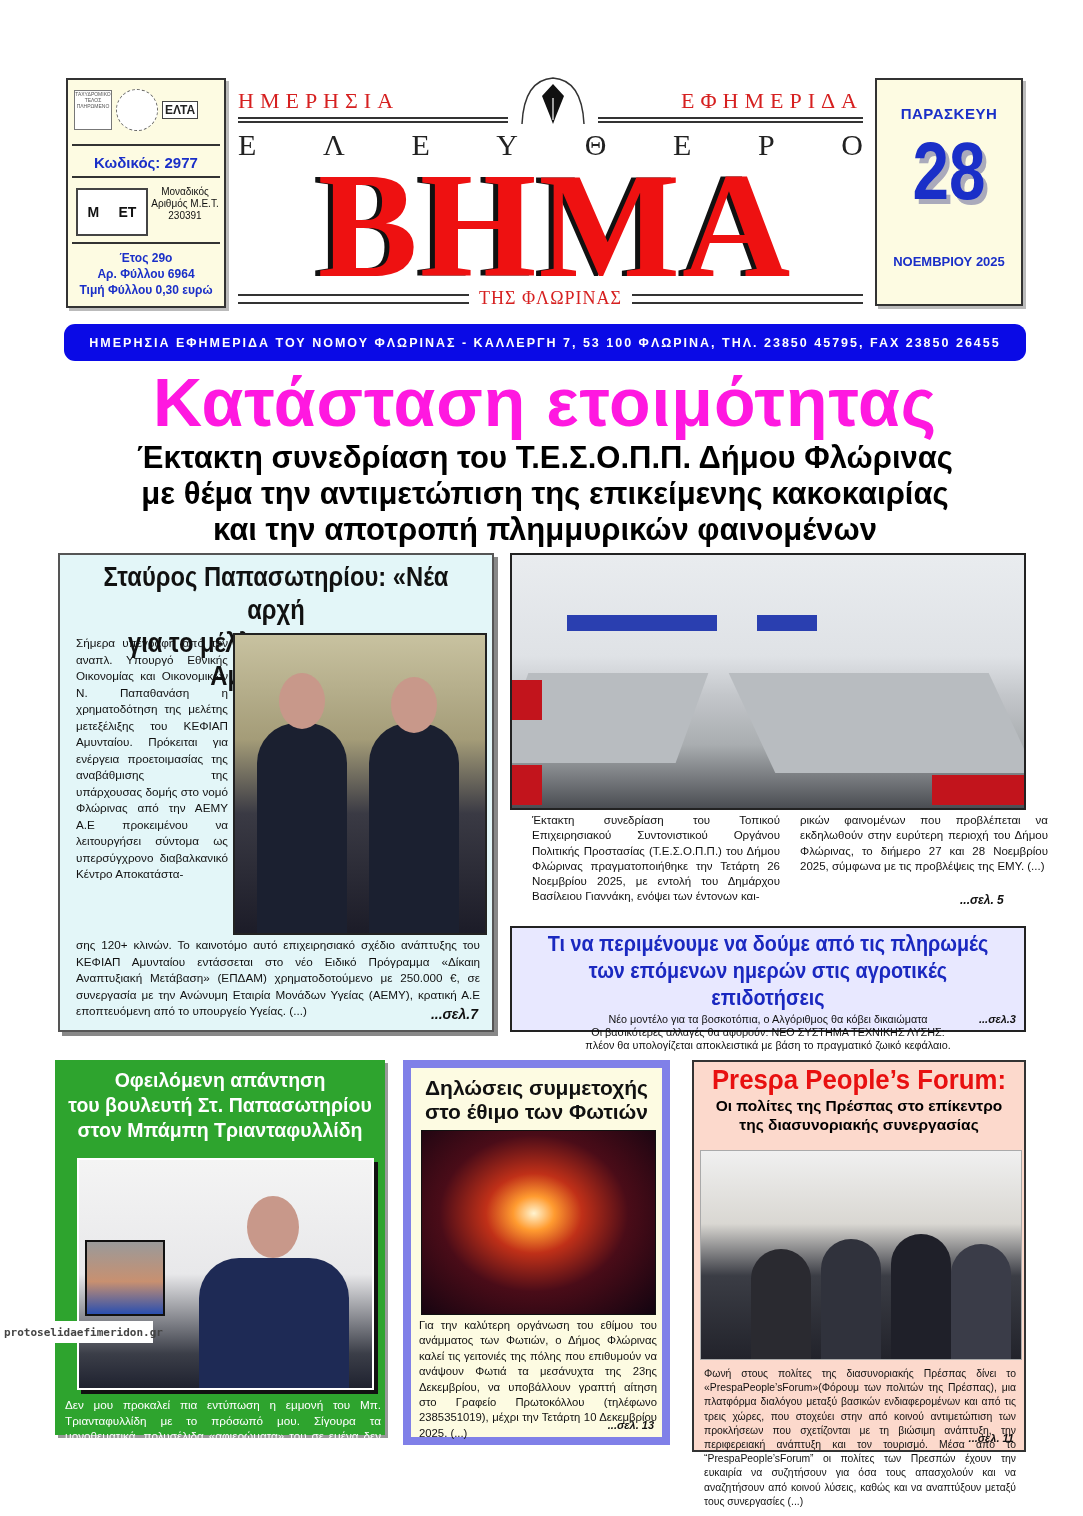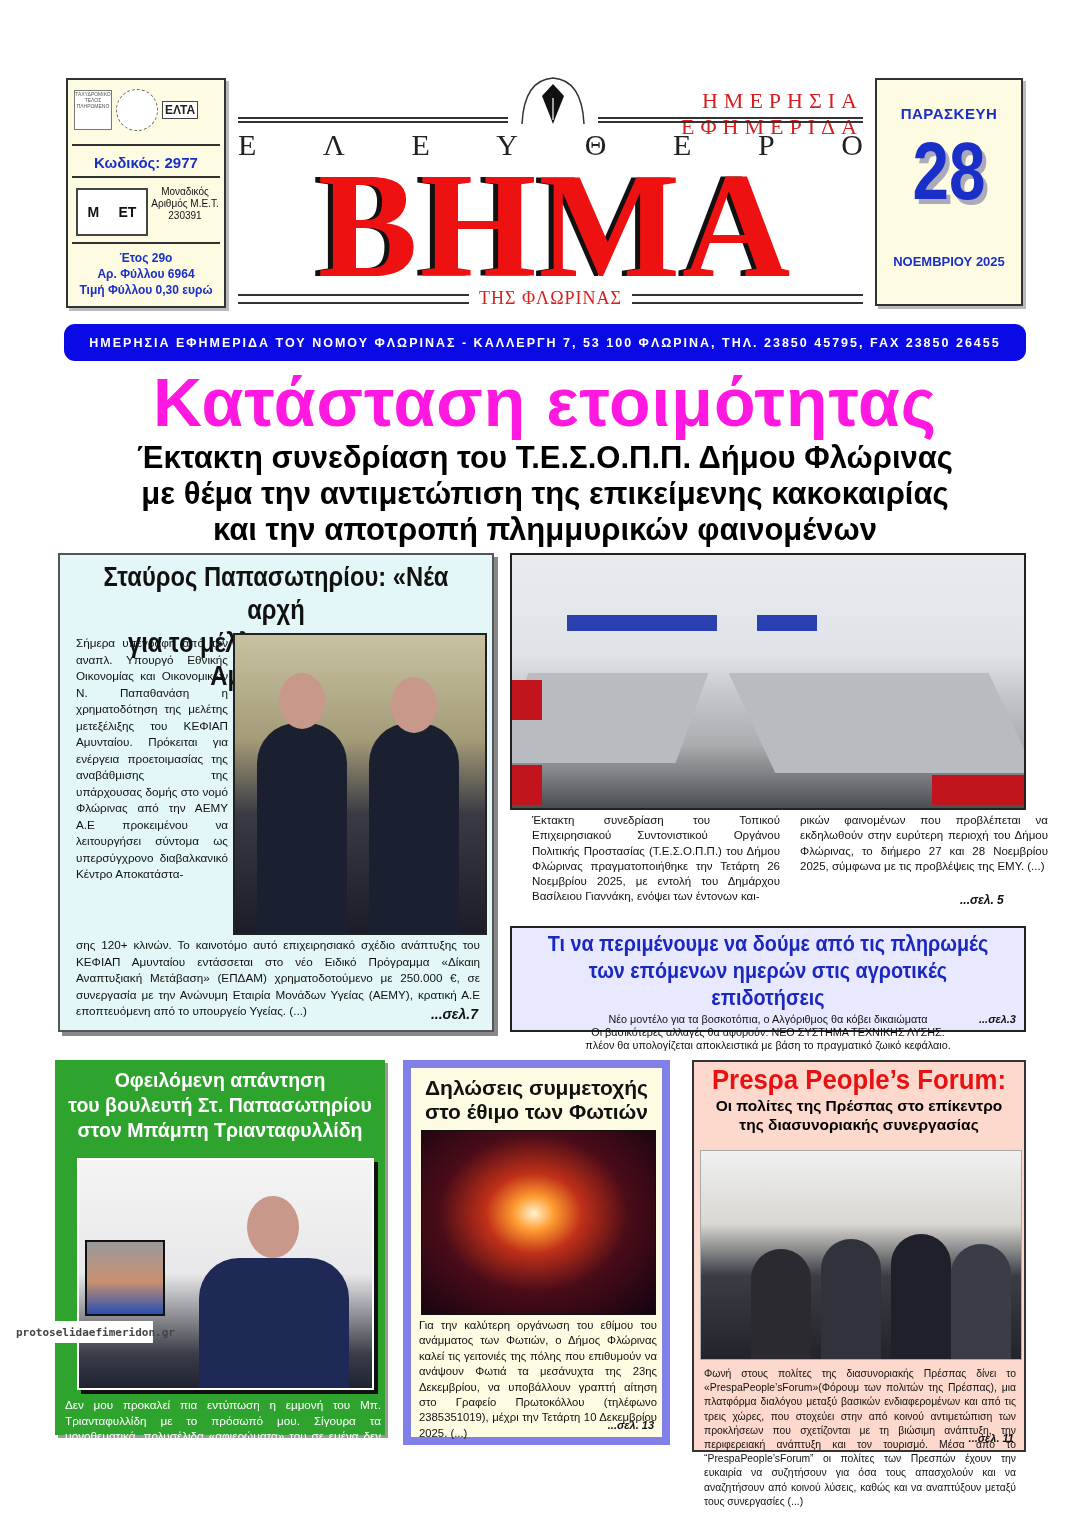--- a/index.html
+++ b/index.html
@@ -12,21 +12,21 @@
   .stamp-sq { width:36px; height:38px; border:1px solid #777; background:#fff; font-size:5px; color:#555; text-align:center; line-height:6px; overflow:hidden; }
   .stamp-circ { width:40px; height:40px; border-radius:50%; border:1px dashed #666; background:#fff; }
   .stamp-elta { font-size:12px; font-weight:bold; color:#222; border:1px solid #444; padding:1px 2px; background:#fff; }
   .leftbox .rule { position:absolute; left:4px; right:4px; height:2px; background:#333; }
   .leftbox .code { position:absolute; left:0; right:0; top:74px; text-align:center; color:#1a2fc8; font-weight:bold; font-size:15px; }
   .met-book { position:absolute; left:8px; top:108px; width:68px; height:44px; border:2px solid #444; background:#fff; display:flex; justify-content:space-around; align-items:center; font-weight:bold; font-size:14px; }
   .met-text { position:absolute; left:80px; top:106px; width:74px; font-size:10px; text-align:center; line-height:12px; }
   .lb-info { position:absolute; left:0; right:0; top:170px; text-align:center; color:#1a2fc8; font-weight:bold; font-size:12px; line-height:16px; }
 
   
-  .title-top { left:238px; top:88px; width:625px; display:flex; justify-content:space-between; align-items:flex-end;flex-direction:column; }
+  .title-top { left:238px; top:88px; width:625px; display:flex; justify-content:space-between; align-items:center; }
   .title-top span { font-family:"Liberation Serif", serif; color:#d62020; font-size:22px; letter-spacing:6px; }
   .pen { left:520px; top:76px; width:66px; height:50px; }
   .dbl-rule { height:6px; border-top:2px solid #333; border-bottom:2px solid #333; }
   .subtitle-e { left:238px; top:128px; width:625px; display:flex; justify-content:space-between; font-family:"Liberation Serif", serif; font-size:30px; color:#222; }
   .vima { left:245px; top:160px; width:620px; text-align:center; font-family:"Liberation Serif", serif; font-weight:bold; font-size:150px; line-height:130px; color:#ee1111; letter-spacing:2px; text-shadow:-5px 0 0 #111; }
   .florinas { left:238px; top:288px; width:625px; display:flex; align-items:center; gap:10px; }
   .florinas .dbl-rule { flex:1; }
   .florinas span { font-family:"Liberation Serif", serif; color:#d62020; font-size:18px; letter-spacing:1px; }
 
   
@@ -69,21 +69,21 @@
   .agri .ref { position:absolute; right:8px; bottom:5px; font-size:11px; font-weight:bold; font-style:italic; }
 
   
   .green { left:55px; top:1060px; width:330px; height:375px; background:#2ea42e; box-shadow:3px 3px 0 #999; }
   .green h3 { margin:8px 0 0; text-align:center; color:#fff; font-size:19.5px; line-height:25px; font-weight:bold; }
   .green .ph { position:absolute; left:22px; top:98px; width:293px; height:228px; border:2px solid #fff; background:linear-gradient(180deg,#f4f4f4 0%,#e8e8ea 50%,#3b3e48 85%,#1f2230 100%); box-shadow:4px 4px 0 #111; }
   .green .inset { position:absolute; left:30px; top:180px; width:76px; height:72px; background:linear-gradient(180deg,#9a9a9a,#c89070 55%,#2a4fb0); border:2px solid #111; }
   .green .txt { position:absolute; left:10px; top:337px; width:316px; color:#fff; font-size:11.7px; line-height:15.6px; text-align:justify; }
   .green .ref { position:absolute; right:14px; bottom:-22px; color:#fff; font-size:11px; font-weight:bold; font-style:italic; }
 
-  .watermark { left:0; top:1321px; width:153px; height:22px; background:#fff; font-family:"DejaVu Sans Mono", monospace; font-size:11px; font-weight:bold; color:#444; display:flex; align-items:center; padding-left:16px; }
+  .watermark { left:0; top:1321px; width:153px; height:22px; background:#fff; font-family:"DejaVu Sans Mono", monospace; font-size:11px; font-weight:bold; color:#444; display:flex; align-items:center; padding-left:4px; }
 
   
   .fotia { left:403px; top:1060px; width:267px; height:385px; background:#8080e8; padding:8px; }
   .fotia .in { background:#fdfbe2; width:100%; height:100%; position:relative; }
   .fotia h3 { margin:0; padding-top:8px; text-align:center; font-size:21px; line-height:24px; font-weight:bold; }
   .fotia .ph { position:absolute; left:10px; top:62px; width:233px; height:183px; background:radial-gradient(ellipse at 48% 45%, #fff4d0 0%, #ff9b30 12%, #c03018 28%, #4a0c18 55%, #120410 100%); border:1px solid #111; }
   .fotia .txt { position:absolute; left:8px; top:250px; width:238px; font-size:11.3px; line-height:15.4px; text-align:justify; }
   .fotia .ref { position:absolute; right:8px; bottom:6px; font-size:11px; font-weight:bold; font-style:italic; }
 
   

